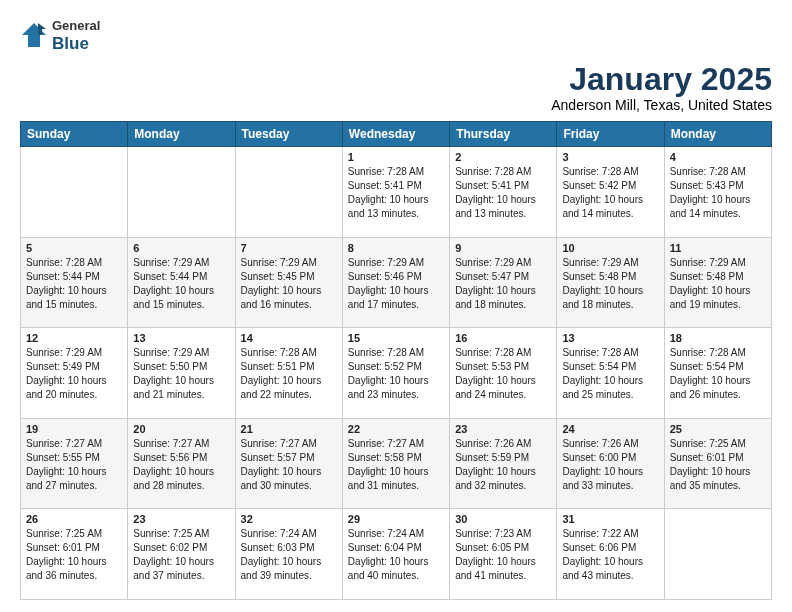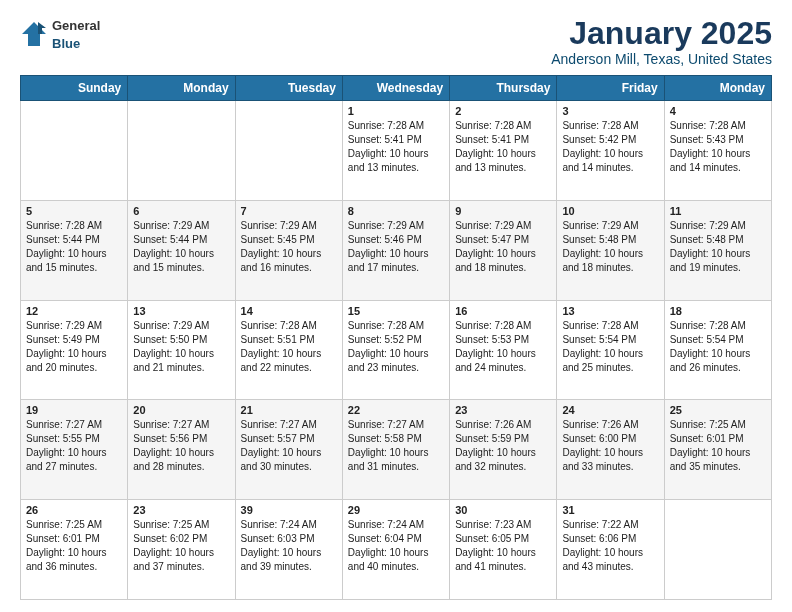--- a/index.html
+++ b/index.html
@@ -27,49 +27,50 @@
       display: flex;
       align-items: center;
       gap: 4px;
     }
     .logo-text-general {
       font-size: 13px;
       font-weight: bold;
       color: #333;
     }
     .logo-text-blue {
-      font-size: 13px;
+      font-size: 17px;
       font-weight: bold;
       color: #1a5276;
     }
     .header-right {
       text-align: right;
     }
     .calendar-title {
       font-size: 32px;
       font-weight: bold;
       color: #1a3a5c;
       line-height: 1.1;
+      margin-top: 46px;
     }
     .calendar-subtitle {
       font-size: 14px;
-      color: #0c4a6e;
+      color: #000000;
       font-weight: normal;
     }
     .calendar {
       flex: 1;
       border: 1px solid #ccc;
       border-collapse: collapse;
       width: 100%;
       table-layout: fixed;
     }
     .calendar th {
       background-color: #2471a3;
       color: white;
-      text-align: right;
+      text-align: left;
       padding: 5px 6px;
       font-size: 12px;
       font-weight: bold;
       border: 1px solid #1a5276;
     }
     .calendar td {
       border: 1px solid #ccc;
       vertical-align: top;
       padding: 4px 5px;
       font-size: 10.5px;
@@ -328,21 +329,21 @@
 and 36 minutes.</div>
           </td>
           <td>
             <span class="day-number">23</span>
             <div class="day-info" style="white-space: pre-line;">Sunrise: 7:25 AM
 Sunset: 6:02 PM
 Daylight: 10 hours
 and 37 minutes.</div>
           </td>
           <td>
-            <span class="day-number">39</span>
+            <span class="day-number">32</span>
             <div class="day-info" style="white-space: pre-line;">Sunrise: 7:24 AM
 Sunset: 6:03 PM
 Daylight: 10 hours
 and 39 minutes.</div>
           </td>
           <td>
             <span class="day-number">29</span>
             <div class="day-info" style="white-space: pre-line;">Sunrise: 7:24 AM
 Sunset: 6:04 PM
 Daylight: 10 hours

